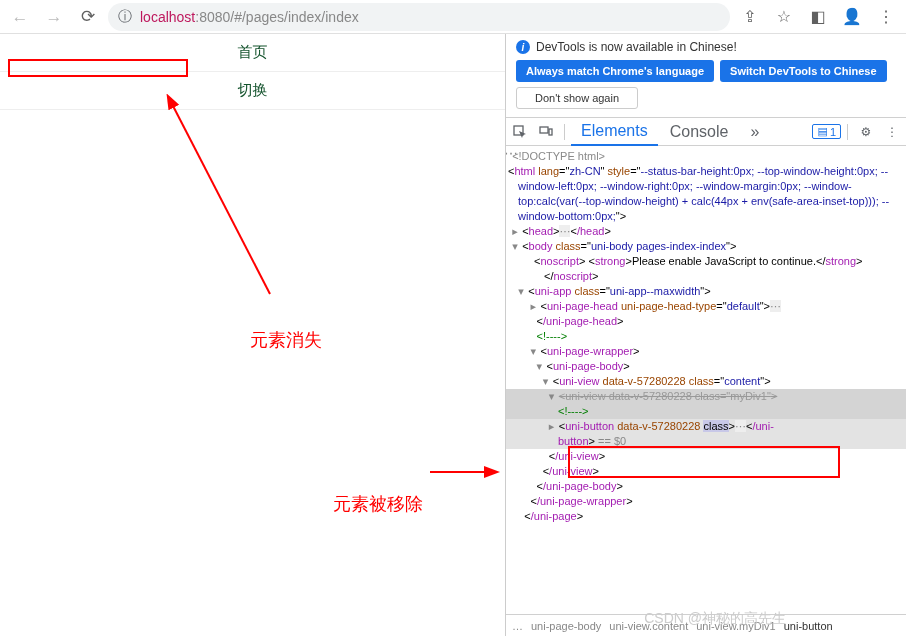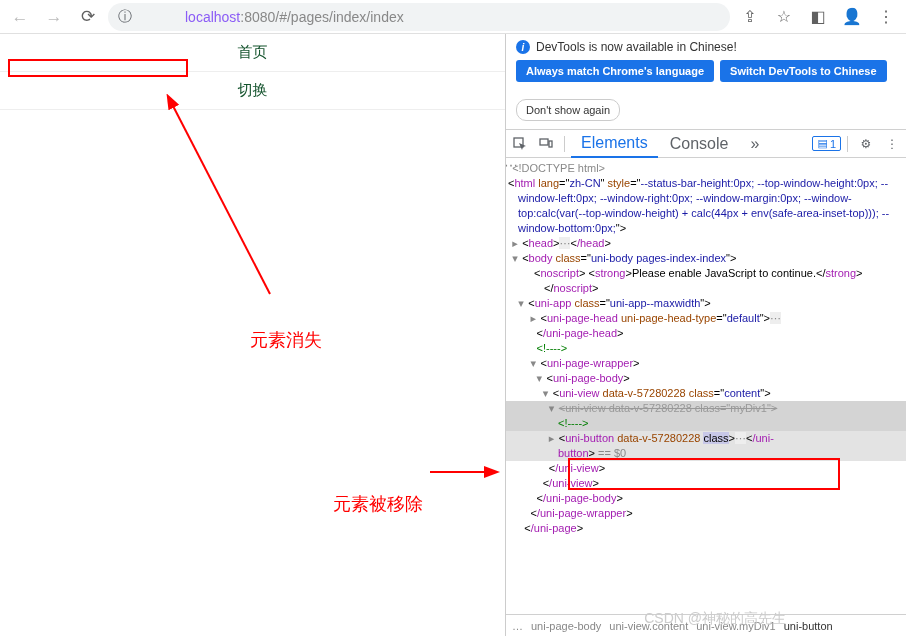--- a/index.html
+++ b/index.html
@@ -4,40 +4,40 @@
   <style>
     * { margin: 0; padding: 0; box-sizing: border-box; font-family: Arial, "Microsoft YaHei", sans-serif; }
     body { width: 906px; height: 636px; display: flex; flex-direction: column; background: #fff; position: relative; overflow: hidden; }
     
     
     .toolbar { height: 34px; display: flex; align-items: center; padding: 0 6px; gap: 6px; border-bottom: 1px solid #e0e0e0; background: #fff; }
     .nav-btn { width: 28px; height: 28px; display: flex; align-items: center; justify-content: center; color: #606060; border-radius: 50%; cursor: pointer; font-size: 17px; }
     .nav-btn.disabled { color: #bbb; }
     .url-bar { flex: 1; height: 28px; background: #f1f3f4; border-radius: 14px; display: flex; align-items: center; padding: 0 10px; gap: 8px; font-size: 14px; color: #202124; }
     .url-info { color: #5f6368; font-size: 14px; }
-    .url-text { color: #8b5cf6; margin-left: 45px; }
+    .url-text { color: #be185d; }
     .url-scheme { color: #888; }
     .tb-icon { width: 28px; height: 28px; display: flex; align-items: center; justify-content: center; color: #606060; font-size: 16px; }
     
     
     .split { flex: 1; display: flex; min-height: 0; }
     .page-side { flex: 1; border-right: 1px solid #ccc; background: #fff; position: relative; }
     .devtools { width: 400px; display: flex; flex-direction: column; background: #fff; font-size: 12px; }
     
     
     .page-row { height: 38px; border-bottom: 1px solid #eee; display: flex; align-items: center; justify-content: center; font-size: 15px; color: #14532d; }
     .page-row.title { font-weight: 500; }
     
     
     .dt-banner { padding: 6px 10px 8px; border-bottom: 1px solid #d0d0d0; }
     .dt-banner-line1 { display: flex; align-items: center; gap: 6px; font-size: 12px; color: #333; margin-bottom: 6px; }
     .info-ico { width: 14px; height: 14px; background: #1a73e8; color: #fff; border-radius: 50%; display: inline-flex; align-items: center; justify-content: center; font-size: 10px; font-weight: bold; font-style: italic; }
-    .dt-banner-btns { display: flex; gap: 6px; margin-bottom: 17px; }
+    .dt-banner-btns { display: flex; gap: 6px; margin-bottom: 5px; }
     .dt-blue-btn { background: #1a73e8; color: #fff; border: none; border-radius: 3px; padding: 5px 10px; font-size: 11px; font-weight: 600; cursor: pointer; }
-    .dt-plain-btn { background: #fff; border: 1px solid #ccc; border-radius: 10px; padding: 4px 9px; font-size: 11px; cursor: pointer; color: #333; }
+    .dt-plain-btn { background: #fff; border: 1px solid #ccc; border-radius: 3px; padding: 4px 18px; font-size: 11px; cursor: pointer; color: #333; }
     
     
     .dt-tabs { height: 28px; display: flex; align-items: center; border-bottom: 1px solid #d0d0d0; padding: 0 2px; gap: 2px; }
     .dt-tab-ico { width: 24px; height: 24px; display: flex; align-items: center; justify-content: center; color: #5f6368; }
     .dt-tab { padding: 0 10px; height: 100%; display: flex; align-items: center; font-size: 16px; color: #5f6368; cursor: pointer; }
     .dt-tab.active { color: #1a73e8; border-bottom: 2px solid #1a73e8; margin-bottom: -1px; }
     .dt-tabs-right { margin-left: auto; display: flex; align-items: center; gap: 2px; }
     .msg-badge { border: 1px solid #1a73e8; color: #1a73e8; border-radius: 2px; padding: 0 4px; font-size: 11px; display: flex; align-items: center; gap: 2px; }
     
     

